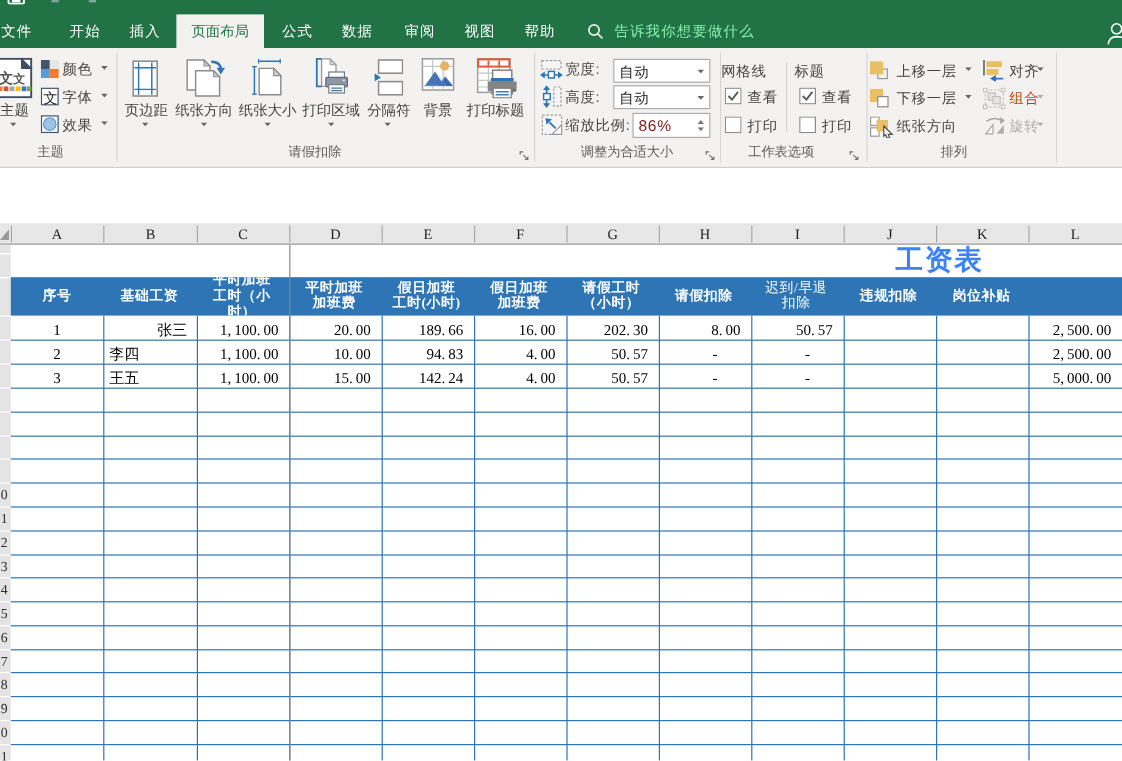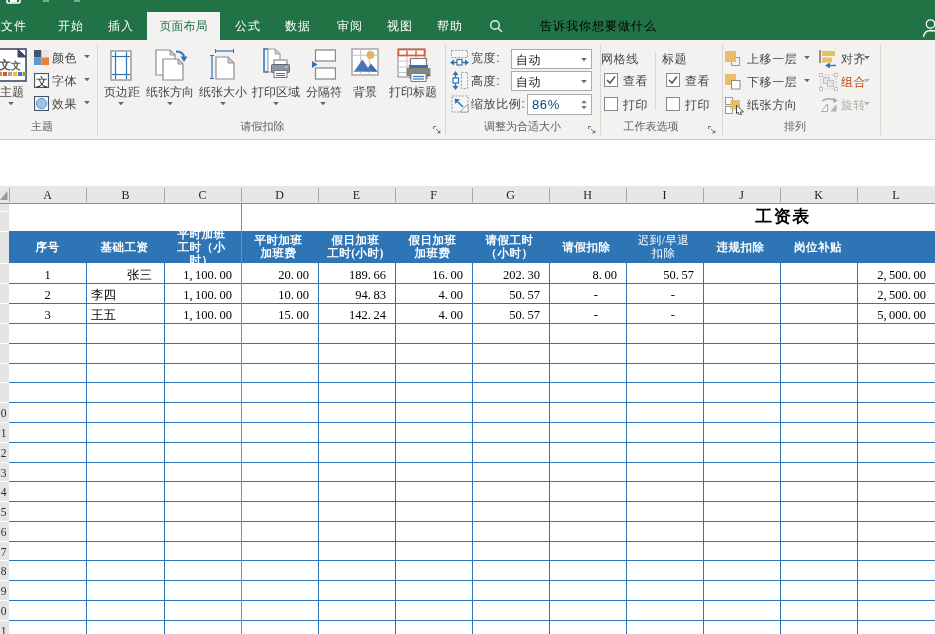--- a/index.html
+++ b/index.html
@@ -27,21 +27,21 @@
 .ctick{position:absolute;top:2px;height:14px;width:1px;background:#a8a8a8;}
 
 #sheet{left:0;top:204px;width:935px;height:430px;background:#fff;}
 #rowhdr{position:absolute;left:0;top:0;width:9px;height:430px;background:#e4e4e4;}
 .rhsep{position:absolute;left:0;width:9px;height:1px;background:#fff;}
 .rhdig{position:absolute;left:-3px;width:13px;font-size:11.5px;color:#2e2e2e;text-align:center;font-family:"Liberation Serif",serif;}
 .hline{position:absolute;left:9px;width:926px;height:1px;background:#2e74b5;}
 .vline{position:absolute;width:1px;background:#2e74b5;}
 #bluehdr{position:absolute;left:9px;top:27px;width:926px;height:32px;background:#2e75b6;display:flex;}
 .bh{font-family:"Liberation Serif",serif;color:#fff;font-size:11.5px;font-weight:bold;line-height:13px;letter-spacing:0.5px;display:flex;align-items:center;justify-content:center;text-align:center;overflow:hidden;}
-#title{font-family:"Liberation Serif",serif;position:absolute;left:705px;top:0px;width:156px;height:26px;line-height:26px;font-size:17px;font-weight:bold;color:#000000;text-align:center;letter-spacing:1.5px;}
+#title{font-family:"Liberation Serif",serif;position:absolute;left:705px;top:0px;width:156px;height:26px;line-height:26px;font-size:23px;font-weight:bold;color:#3b82f6;text-align:center;letter-spacing:1.5px;}
 .drow{position:absolute;left:9px;width:926px;height:20px;}
 .dc{position:absolute;top:0;height:20px;line-height:25px;font-size:12.5px;color:#000;overflow:visible;font-family:"Liberation Serif",serif;}
 #pbreak{position:absolute;left:241px;top:0px;width:1px;height:430px;background:#898989;}
 </style></head><body>
 <div id="page">
   <div class="abs" id="green">
 
     <svg class="abs" style="left:6px;top:0" width="16" height="4">
         <rect x="1" y="-3" width="13" height="6" rx="1" fill="none" stroke="#fff" stroke-width="1.6"></rect>
         <rect x="4" y="-2" width="7" height="4" fill="#fff"></rect>
@@ -54,21 +54,21 @@
     <div id="seltab">页面布局</div>
     <div class="tab" style="left:235px">公式</div>
     <div class="tab" style="left:285px">数据</div>
     <div class="tab" style="left:337px">审阅</div>
     <div class="tab" style="left:387px">视图</div>
     <div class="tab" style="left:437px">帮助</div>
     <svg class="abs" style="left:489px;top:19px" width="15" height="15" viewBox="0 0 15 15">
         <circle cx="6" cy="6" r="4.3" fill="none" stroke="#e8f0ea" stroke-width="1.4"></circle>
         <line x1="9.2" y1="9.2" x2="13" y2="13" stroke="#e8f0ea" stroke-width="1.4"></line>
       </svg>
-    <div class="tab" style="left:540px;color:#000000;letter-spacing:1px">告诉我你想要做什么</div>
+    <div class="tab" style="left:512px;color:#86efac;letter-spacing:1px">告诉我你想要做什么</div>
     <svg class="abs" style="left:920px;top:16px" width="15" height="22" viewBox="0 0 15 22">
         <circle cx="10.5" cy="8" r="4.2" fill="none" stroke="#fff" stroke-width="1.3"></circle>
         <path d="M 3.5 21 Q 4.5 14.5 10.5 14.5 L 15 15" fill="none" stroke="#fff" stroke-width="1.3"></path>
       </svg>
   </div>
   <div class="abs" id="ribbon">
     <div class="gdiv" style="left:97px"></div>
     <div class="gdiv" style="left:445px"></div>
     <div class="gdiv" style="left:600px"></div>
     <div class="gdiv" style="left:722px"></div>
@@ -243,21 +243,21 @@
           <path d="M0 0 L7 0 L3.5 4 Z" fill="#666"></path>
         </svg>
     </div>
     <div class="abs" style="left:511px;top:31px;width:81px;height:20px;background:#fff;border:1px solid #ababab">
       <div class="rowlab" style="left:4px;top:2px;color:#222">自动</div>
       <svg class="drop" style="left:69px;top:8px" viewBox="0 0 7 5">
           <path d="M0 0 L7 0 L3.5 4 Z" fill="#666"></path>
         </svg>
     </div>
     <div class="abs" style="left:527px;top:54px;width:65px;height:21px;background:#fff;border:1px solid #ababab">
-      <div class="rowlab" style="left:4px;top:2px;color:#0c4a6e;font-size:13px">86%</div>
+      <div class="rowlab" style="left:4px;top:2px;color:#7f1d1d;font-size:13px">86%</div>
       <svg class="abs" style="left:53px;top:5px" width="6" height="4" viewBox="0 0 8 6">
           <path d="M0 5 L8 5 L4 0 Z" fill="#777"></path>
         </svg>
       <svg class="abs" style="left:53px;top:11px" width="6" height="4" viewBox="0 0 8 6">
           <path d="M0 0 L8 0 L4 5 Z" fill="#777"></path>
         </svg>
     </div>
 
     <div class="rowlab" style="left:601px;top:11px">网格线</div>
     <div class="rowlab" style="left:662px;top:11px">标题</div>
@@ -457,21 +457,21 @@
       <div class="bh" style="width:77px;">假日加班<br>加班费</div>
       <div class="bh" style="width:77px;">请假工时<br>（小时）</div>
       <div class="bh" style="width:77px;">请假扣除</div>
       <div class="bh" style="width:77px;font-weight:normal;">迟到/早退<br>扣除</div>
       <div class="bh" style="width:77px;">违规扣除</div>
       <div class="bh" style="width:78px;">岗位补贴</div>
     </div>
     <div id="title">工资表</div>
     <div class="drow" style="top:59px">
       <div class="dc" style="left:0px;width:77px;text-align:center">1</div>
-      <div class="dc" style="left:94px;width:73px;text-align:center">张三</div>
+      <div class="dc" style="left:74px;width:73px;text-align:right">张三</div>
       <div class="dc" style="left:155px;width:68px;text-align:right">1, 100. 00</div>
       <div class="dc" style="left:232px;width:68px;text-align:right">20. 00</div>
       <div class="dc" style="left:309px;width:68px;text-align:right">189. 66</div>
       <div class="dc" style="left:386px;width:68px;text-align:right">16. 00</div>
       <div class="dc" style="left:463px;width:68px;text-align:right">202. 30</div>
       <div class="dc" style="left:540px;width:68px;text-align:right">8. 00</div>
       <div class="dc" style="left:617px;width:68px;text-align:right">50. 57</div>
       <div class="dc" style="left:848px;width:69px;text-align:right">2, 500. 00</div>
     </div>
     <div class="drow" style="top:79px">

